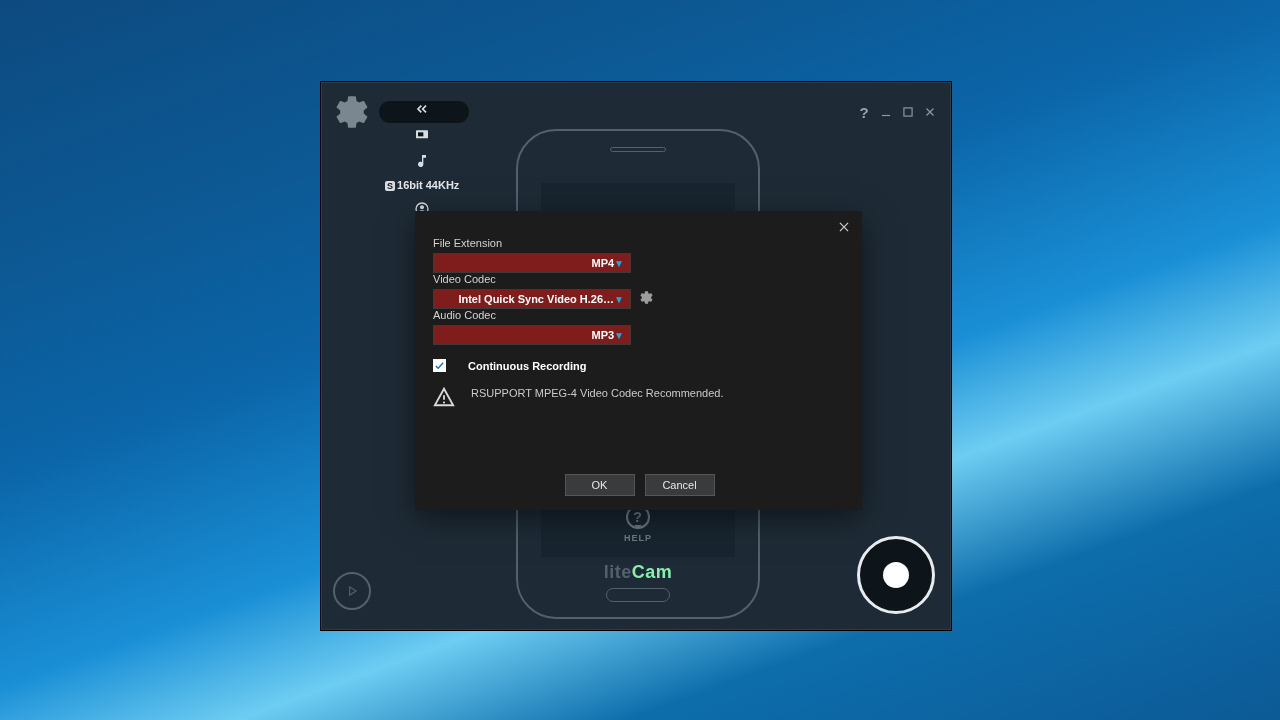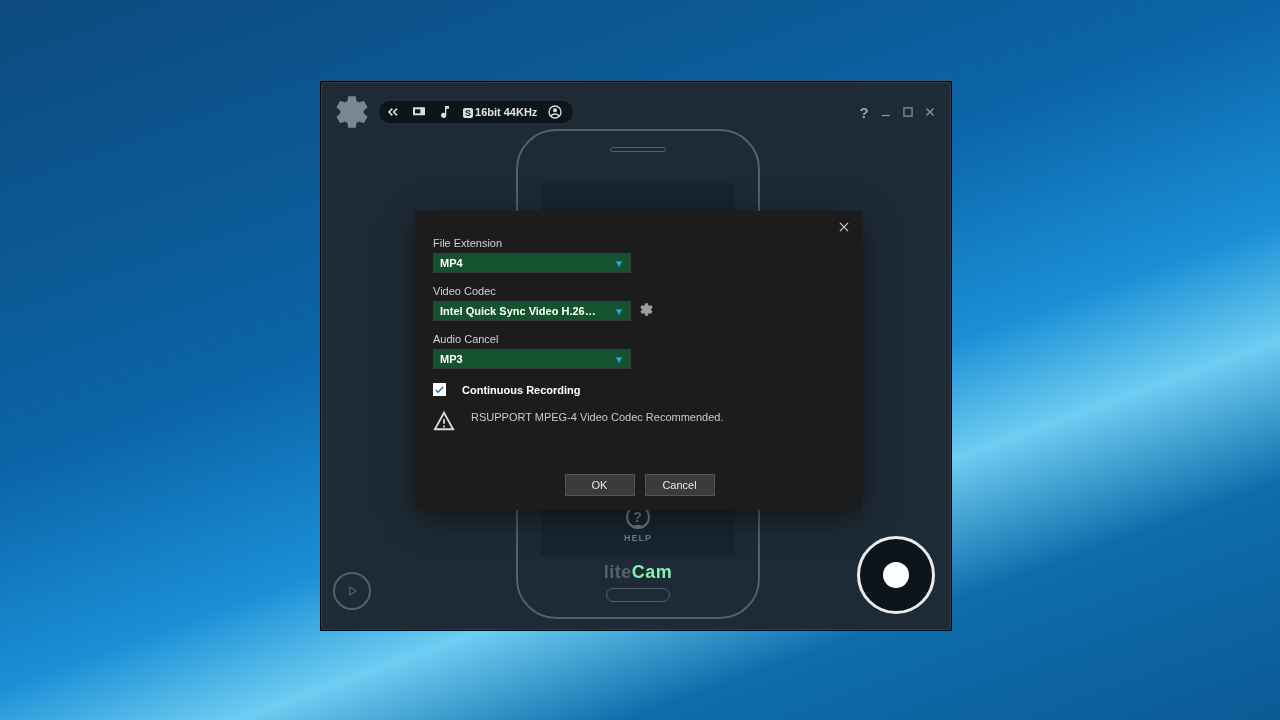--- a/index.html
+++ b/index.html
@@ -41,20 +41,21 @@
     margin-left: 6px;
     height: 22px;
     background: #0d141a;
     border-radius: 11px;
     display: flex; align-items: center;
     padding: 0 10px 0 6px;
     gap: 10px;
     color: #e2e6e9;
     font-size: 11px;
     font-weight: 600;
+    flex-direction: column;
   }
   .pill .ic { width: 16px; height: 16px; display: inline-flex; align-items: center; justify-content: center; color: #d8dde1; }
   .pill .badge-s { background:#d8dde1;color:#0d141a;font-size:9px;padding:0 2px;border-radius:2px;font-weight:700;margin-right:2px;}
   .tb .spacer { flex: 1; }
   .win-btn {
     width: 22px; height: 22px;
     color: #8e99a1;
     display: flex; align-items: center; justify-content: center;
     cursor: default;
   }
@@ -184,35 +185,35 @@
 
   .dlg-right{
     flex:1;
     padding: 12px 16px 14px 18px;
     display:flex;flex-direction:column;
     position:relative;
   }
   .dlg-close{position:absolute;top:9px;right:11px;color:#cfd2d4;cursor:default;}
   .dlg-close svg{width:14px;height:14px;stroke:currentColor;stroke-width:2;}
 
-  .field{margin-top:12px;}
+  .field{margin-top:0;}
   .field:first-of-type{margin-top:14px;}
   .field label{display:block;font-size:11px;color:#d0d2d4;margin-bottom:4px;}
   .select-row{display:flex;align-items:center;gap:8px;}
   .select{
-    flex:0 0 198px;height:20px;background:#14532d;border:1px solid #3a3a3a;
+    flex:0 0 198px;height:20px;background:#7f1d1d;border:1px solid #3a3a3a;
     color:#fff;font-size:11px;font-weight:700;
-    display:flex;align-items:center;justify-content:space-between;
+    display:flex;align-items:center;justify-content:flex-end;
     padding:8px 6px;
   }
   .select .caret{color:#1fa8e6;font-size:10px;}
   .gear-sm{color:#9a9c9e;}
   .gear-sm svg{width:15px;height:15px;}
 
-  .chk{display:flex;align-items:center;gap:16px;margin-top:14px;font-size:11px;font-weight:700;color:#fff;}
+  .chk{display:flex;align-items:center;gap:22px;margin-top:14px;font-size:11px;font-weight:700;color:#fff;}
   .chk .box{width:13px;height:13px;background:#fff;display:flex;align-items:center;justify-content:center;}
   .chk .box svg{width:11px;height:11px;stroke:#1a6fb5;stroke-width:3;fill:none;}
 
   .note{display:flex;gap:16px;margin-top:14px;font-size:11px;color:#c8caCC;line-height:1.35;}
   .note .tri{flex:0 0 auto;}
   .note .tri svg{width:22px;height:22px;}
 
   .dlg-buttons{margin-top:auto;display:flex;justify-content:center;gap:10px;padding-top:12px;}
   .dlg-buttons button{
     width:70px;height:22px;background:#3a3b3c;border:1px solid #555;color:#e6e7e8;
@@ -345,21 +346,21 @@
         </div>
         <span class="gear-sm">
           <svg>
               <use href="#gear"></use>
             </svg>
         </span>
       </div>
     </div>
 
     <div class="field">
-      <label>Audio Cancel</label>
+      <label>Audio Codec</label>
       <div class="select-row">
         <div class="select">
           <span>MP3</span>
           <span class="caret">▼</span>
         </div>
       </div>
     </div>
 
     <div class="chk">
       <span class="box">

